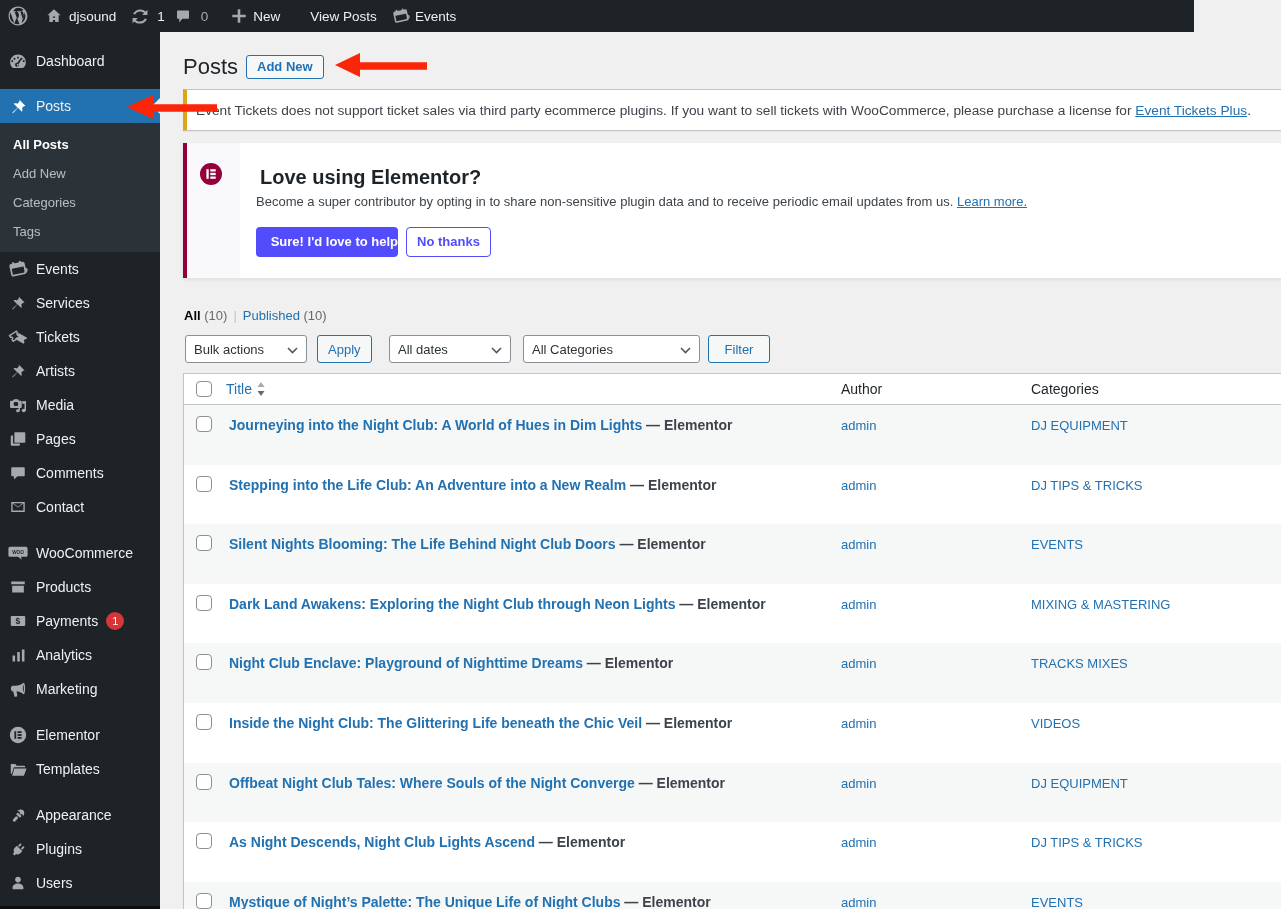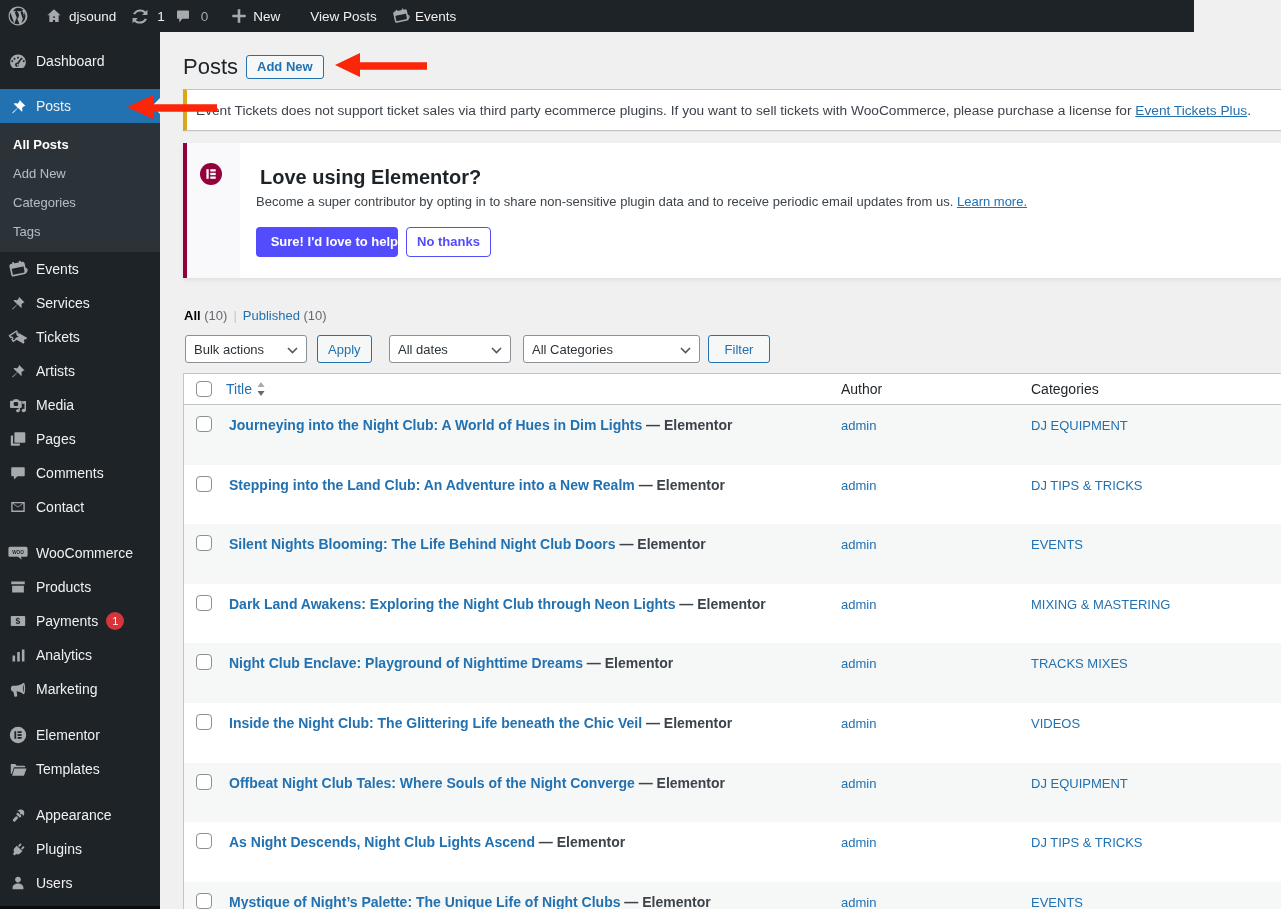--- a/index.html
+++ b/index.html
@@ -399,21 +399,21 @@
       <span class="th-cat">Categories</span>
     </div>
     <div class="trow alt">
         <span class="cb"></span>
         <span class="col-title"><a>Journeying into the Night Club: A World of Hues in Dim Lights</a><span class="dash"> — </span><span class="state">Elementor</span></span>
         <span class="col-author"><a>admin</a></span>
         <span class="col-cat"><a>DJ EQUIPMENT</a></span>
       </div>
     <div class="trow">
         <span class="cb"></span>
-        <span class="col-title"><a>Stepping into the Land Club: An Adventure into a New Realm</a><span class="dash"> — </span><span class="state">Elementor</span></span>
+        <span class="col-title"><a>Stepping into the Life Club: An Adventure into a New Realm</a><span class="dash"> — </span><span class="state">Elementor</span></span>
         <span class="col-author"><a>admin</a></span>
         <span class="col-cat"><a>DJ TIPS &amp; TRICKS</a></span>
       </div>
     <div class="trow alt">
         <span class="cb"></span>
         <span class="col-title"><a>Silent Nights Blooming: The Life Behind Night Club Doors</a><span class="dash"> — </span><span class="state">Elementor</span></span>
         <span class="col-author"><a>admin</a></span>
         <span class="col-cat"><a>EVENTS</a></span>
       </div>
     <div class="trow">

